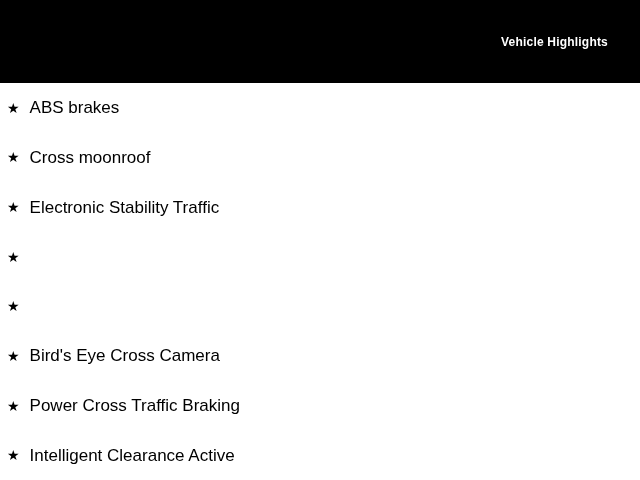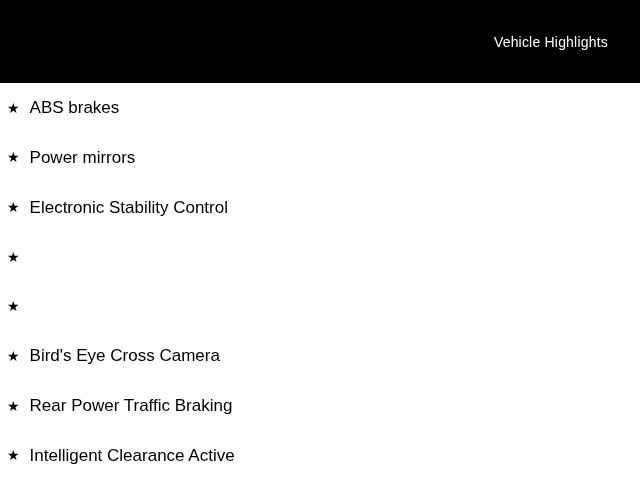--- a/index.html
+++ b/index.html
@@ -25,22 +25,22 @@
     flex: 0 0 83px;
     background: #000000;
     display: flex;
     align-items: center;
     justify-content: flex-end;
     padding-right: 32px;
   }
 
   .header-title {
     color: #ffffff;
-    font-size: 14px;
-    font-weight: 400;
+    font-size: 12px;
+    font-weight: 700;
     letter-spacing: 0.2px;
   }
 
   .feature-list {
     flex: 1 1 auto;
     display: flex;
     flex-direction: column;
     list-style: none;
   }
 
@@ -75,39 +75,39 @@
     <span class="header-title">Vehicle Highlights</span>
   </div>
 
   <ul class="feature-list">
     <li class="feature-item">
       <span class="star-bullet">★</span>
       <span class="feature-label">ABS brakes</span>
     </li>
     <li class="feature-item">
       <span class="star-bullet">★</span>
-      <span class="feature-label">Power mirrors</span>
+      <span class="feature-label">Cross moonroof</span>
     </li>
     <li class="feature-item">
       <span class="star-bullet">★</span>
-      <span class="feature-label">Electronic Stability Control</span>
+      <span class="feature-label">Electronic Stability Traffic</span>
     </li>
     <li class="feature-item">
       <span class="star-bullet">★</span>
     </li>
     <li class="feature-item">
       <span class="star-bullet">★</span>
     </li>
     <li class="feature-item">
       <span class="star-bullet">★</span>
       <span class="feature-label">Bird's Eye Cross Camera</span>
     </li>
     <li class="feature-item">
       <span class="star-bullet">★</span>
-      <span class="feature-label">Rear Power Traffic Braking</span>
+      <span class="feature-label">Power Cross Traffic Braking</span>
     </li>
     <li class="feature-item">
       <span class="star-bullet">★</span>
       <span class="feature-label">Intelligent Clearance Active</span>
     </li>
   </ul>
 
 </div>
 
 </body></html>

